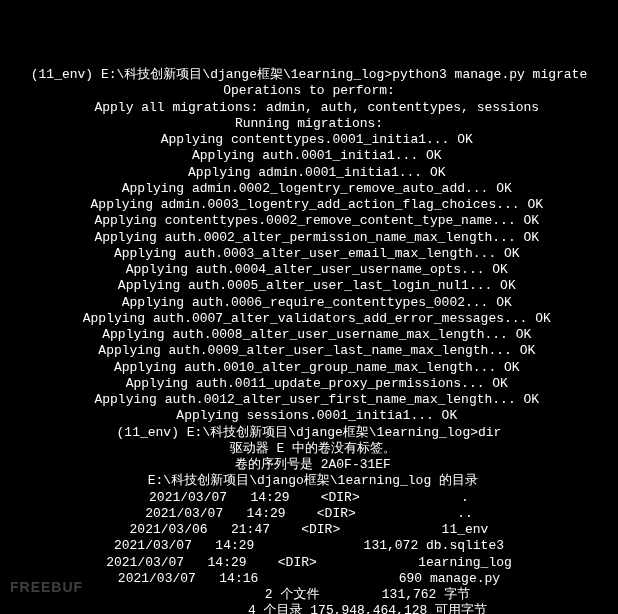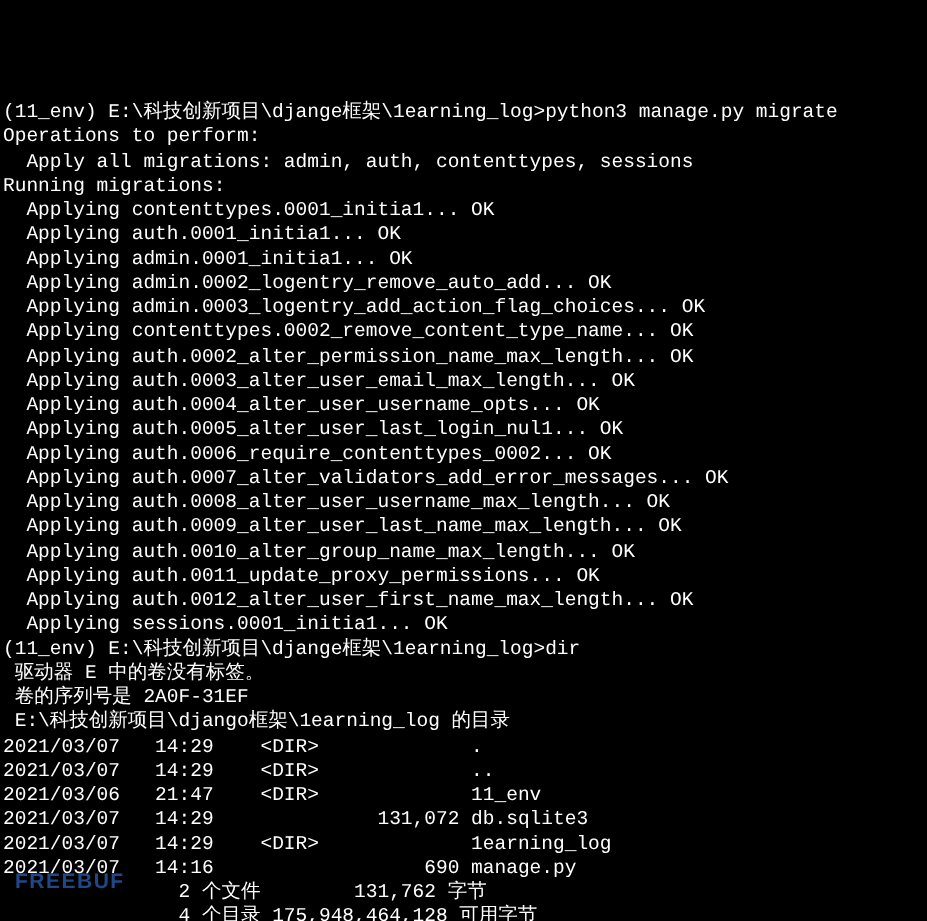--- a/index.html
+++ b/index.html
@@ -8,27 +8,27 @@
     color: #fff;
     font-family: "Consolas", "Courier New", monospace;
     font-size: 13px;
     line-height: 1.25;
     padding: 2px;
     width: 618px;
     height: 614px;
     overflow: hidden;
     white-space: pre;
   }
-  .line { display: block; }
+  .line { display: block; text-align: center; }
   .indent2 { padding-left: 2ch; }
   .watermark {
     position: absolute;
     bottom: 18px;
     left: 10px;
-    color: #3b82f6;
+    color: #737373;
     font-family: sans-serif;
     font-size: 14px;
     letter-spacing: 1px;
     font-weight: 600;
     opacity: 0.55;
   }
 </style>
 </head>
 <body>
 

